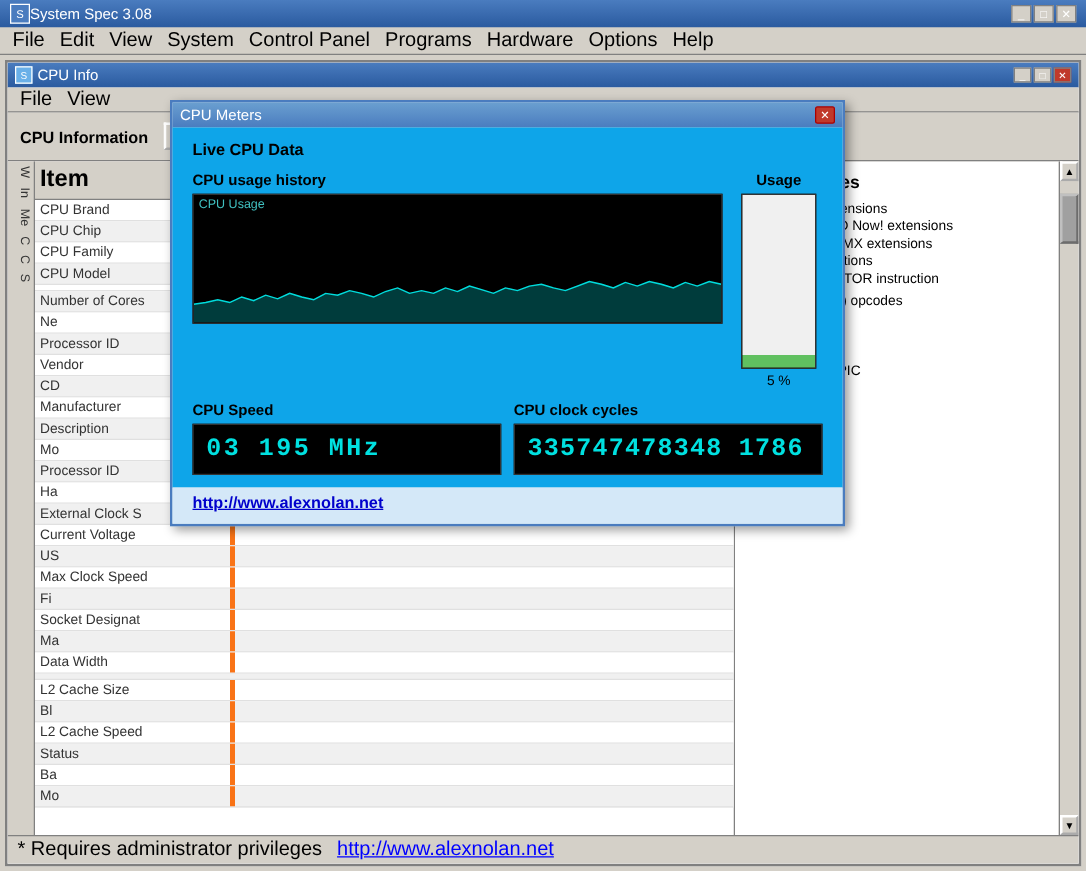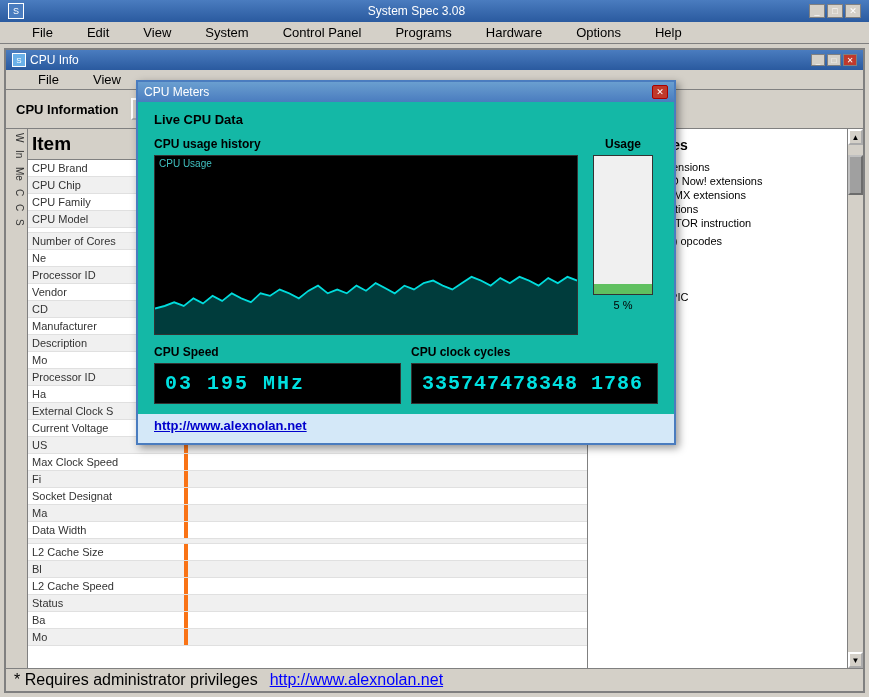--- a/index.html
+++ b/index.html
@@ -1,27 +1,27 @@
 <!DOCTYPE html>
 <html><head>
   <meta charset="utf-8">
   <style>
     * { margin: 0; padding: 0; box-sizing: border-box; }
     body { font-family: 'Segoe UI', Tahoma, Arial, sans-serif; font-size: 12px; background: #d4d0c8; width: 869px; height: 697px; overflow: hidden; }
 
     
     .title-bar { background: linear-gradient(to bottom, #4a7cbf, #2a5a9f); color: white; height: 22px; display: flex; align-items: center; justify-content: space-between; padding: 0 8px; font-size: 12px; }
-    .title-bar-title { flex: 1; text-align: center; }
+    .title-bar-title { flex: 1; text-align: left; }
     .title-bar-controls { display: flex; gap: 2px; }
     .title-btn { width: 16px; height: 14px; background: #d4d0c8; border: 1px solid #808080; font-size: 9px; display: flex; align-items: center; justify-content: center; cursor: pointer; }
     .title-btn.close { background: #d4d0c8; }
 
     
     .menu-bar { background: #d4d0c8; border-bottom: 1px solid #808080; height: 22px; display: flex; align-items: center; padding: 0 4px; }
-    .menu-item { padding: 2px 6px; font-size: 13px; cursor: pointer; color: #000; margin-left: 22px; }
+    .menu-item { padding: 2px 6px; font-size: 16px; cursor: pointer; color: #000; }
 
     
     .main-content { background: #d4d0c8; display: flex; flex-direction: column; height: calc(697px - 44px); }
 
     
     .inner-window { margin: 4px; background: #fff; border: 2px solid #808080; flex: 1; display: flex; flex-direction: column; position: relative; overflow: hidden; }
     .inner-title-bar { background: linear-gradient(to bottom, #4a7cbf, #2a5a9f); color: white; height: 20px; display: flex; align-items: center; justify-content: space-between; padding: 0 6px; font-size: 12px; }
     .inner-title-controls { display: flex; gap: 2px; }
     .inner-title-btn { width: 14px; height: 12px; background: #d4d0c8; border: 1px solid #808080; font-size: 8px; display: flex; align-items: center; justify-content: center; cursor: pointer; }
 
@@ -53,31 +53,31 @@
     .feature-item { display: flex; align-items: center; gap: 4px; margin-bottom: 2px; font-size: 11px; }
     .checkbox { width: 12px; height: 12px; border: 1px solid #808080; background: #fff; display: flex; align-items: center; justify-content: center; font-size: 9px; }
     .checkbox.checked { background: #fff; }
 
     
     .footer { background: #d4d0c8; border-top: 1px solid #808080; padding: 2px 8px; font-size: 16px; display: flex; align-items: center; gap: 12px; }
     .footer-link { color: blue; text-decoration: underline; cursor: pointer; }
     .cpu-meters-window { position: absolute; top: 30px; left: 130px; width: 540px; background: #d4e8f0; border: 2px solid #4a7cbf; box-shadow: 3px 3px 8px rgba(0,0,0,0.4); }
     .popup-title-bar { background: linear-gradient(to bottom, #6a9fd0, #4a7cbf); color: white; height: 20px; display: flex; align-items: center; justify-content: space-between; padding: 0 6px; font-size: 12px; }
     .popup-close-btn { width: 16px; height: 14px; background: #c0392b; border: 1px solid #a00; color: white; font-size: 9px; display: flex; align-items: center; justify-content: center; cursor: pointer; border-radius: 2px; }
-    .popup-content { padding: 10px 16px; background: #14b8a6; }
+    .popup-content { padding: 10px 16px; background: #0ea5e9; }
     .live-cpu-label { font-weight: bold; font-size: 13px; margin-bottom: 10px; color: #000; }
 
     .cpu-meters-main { display: flex; gap: 10px; align-items: flex-start; }
     .history-section { flex: 1; }
     .usage-section { width: 70px; text-align: center; }
     .section-label { font-size: 12px; font-weight: bold; margin-bottom: 4px; color: #000; }
     .usage-label-top { font-size: 12px; font-weight: bold; margin-bottom: 4px; }
 
     
-    .history-graph { width: 100%; height: 180px; background: #000; border: 1px solid #333; position: relative; overflow: hidden; }
+    .history-graph { width: 100%; height: 104px; background: #000; border: 1px solid #333; position: relative; overflow: hidden; }
     .graph-label { position: absolute; top: 2px; left: 4px; color: #40c0c0; font-size: 10px; }
 
     
     .usage-bar-container { width: 60px; height: 140px; background: #000; border: 1px solid #333; display: flex; flex-direction: column; justify-content: flex-end; margin: 0 auto 4px; }
     .usage-bar-fill-bg { flex: 1; background: #f0f0f0; }
     .usage-bar-fill { background: #60c060; height: 7%; min-height: 8px; }
     .usage-percent { font-size: 11px; color: #000; }
 
     
     .speed-section { display: flex; gap: 10px; margin-top: 10px; }

